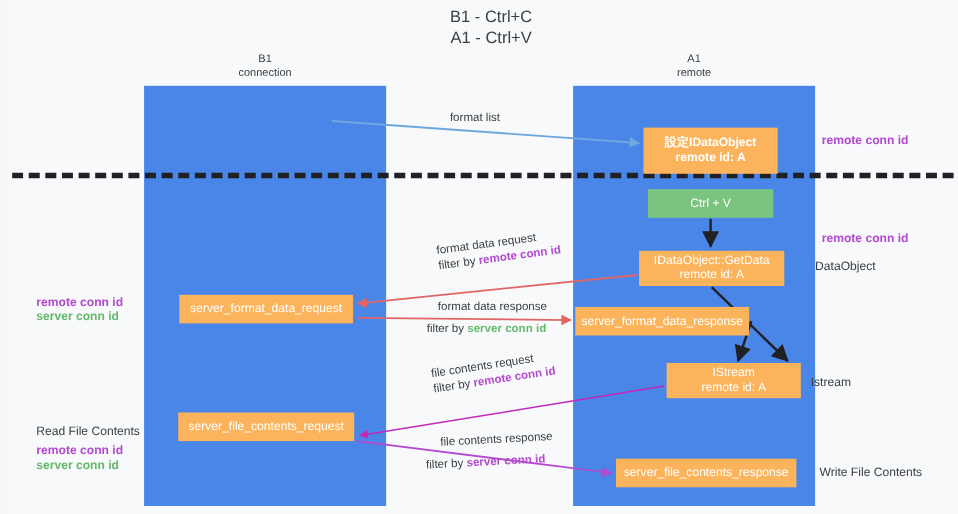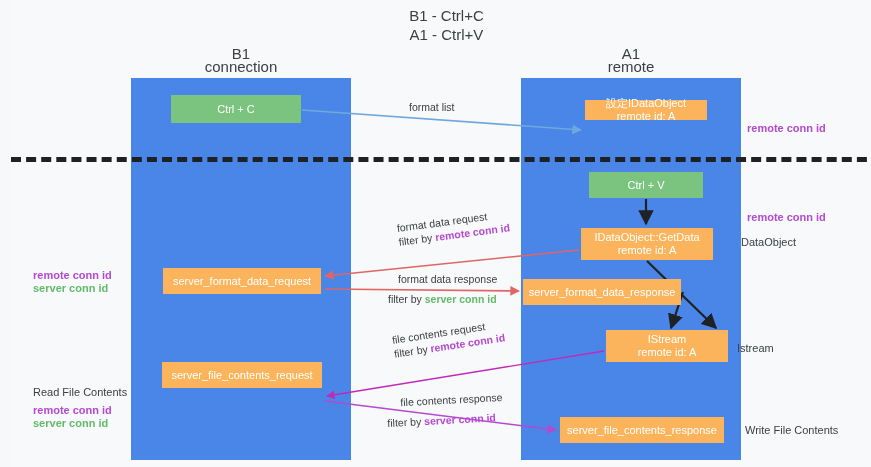--- a/index.html
+++ b/index.html
@@ -37,21 +37,21 @@
     text-align: center;
     font-size: 15px;
     line-height: 19px;
     color: #3c4043;
     white-space: pre-line;
   }
 
   
   .lane-head {
     text-align: center;
-    font-size: 15px;
+    font-size: 10px;
     line-height: 13px;
     color: #3c4043;
     white-space: pre-line;
   }
   #lane-head-b1 { left: 120px; top: 47px; width: 220px; }
   #lane-head-a1 { left: 510px; top: 47px; width: 220px; }
 
   
   .lane {
     background: #4a86e8;
@@ -72,26 +72,26 @@
     line-height: 13px;
     box-sizing: border-box;
     padding: 2px 4px;
   }
   .node.green { background: #7bc47f; }
   .node.orange { background: #fbb45c; }
   .node .l2 { display: block; }
 
   #node-ctrlc   { left: 160px; top: 95px;  width: 130px; height: 28px; }
   #node-ctrlv   { left: 578px; top: 172px; width: 114px; height: 26px; text-align: right; }
-  #node-idataobject-set { left: 574px; top: 100px; width: 122px; height: 20px; }
+  #node-idataobject-set { left: 574px; top: 116px; width: 122px; height: 42px; font-weight: bold; }
   #node-getdata { left: 570px; top: 228px; width: 132px; height: 32px; }
   #node-istream { left: 595px; top: 330px; width: 122px; height: 32px; }
   #node-sfdreq  { left: 152px; top: 268px; width: 158px; height: 26px; }
   #node-sfdres  { left: 512px; top: 279px; width: 158px; height: 26px; }
-  #node-sfcreq  { left: 151px; top: 362px; width: 160px; height: 26px; }
+  #node-sfcreq  { left: 151px; top: 375px; width: 160px; height: 26px; }
   #node-sfcres  { left: 549px; top: 417px; width: 164px; height: 26px; }
 
   
   .side-note {
     font-size: 11px;
     line-height: 13px;
   }
   .purple { color: #b44ad0; font-weight: bold; }
   .green-t { color: #63ba6a; font-weight: bold; }
   .plain  { color: #3c4043; }
@@ -179,23 +179,20 @@
 
     <path d="M636,261 L705,328" stroke="#202124" stroke-width="2.2" fill="none" marker-end="url(#ah-black)"></path>
 
     <path d="M593,351 L316,396" stroke="#c329b8" stroke-width="1.4" fill="none" marker-end="url(#ah-magenta)"></path>
 
     <path d="M314,401 L545,430" stroke="#b44ad0" stroke-width="1.6" fill="none" marker-end="url(#ah-purple)"></path>
   </svg>
 
   <div class="abs" id="divider"></div>
 
-  <div class="node green" id="node-ctrlc">
-    <span>Ctrl + C</span>
-  </div>
 
   <div class="node orange" id="node-idataobject-set">
     <span>設定IDataObject</span>
     <span class="l2">remote id: A</span>
   </div>
 
   <div class="node green" id="node-ctrlv">
     <span>Ctrl + V</span>
   </div>
 

